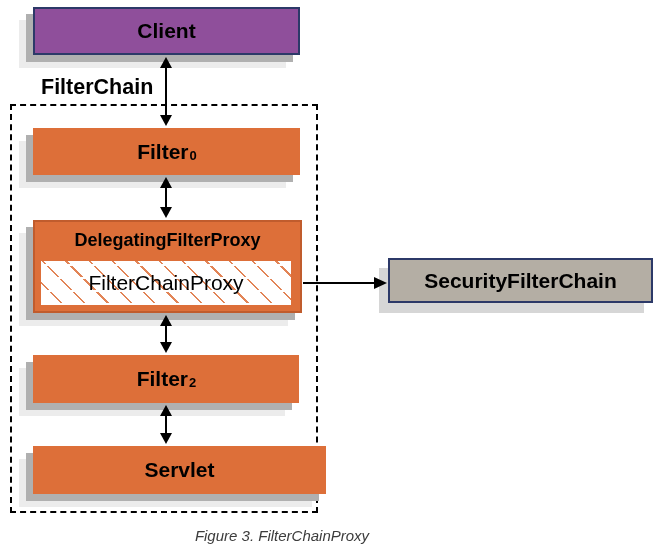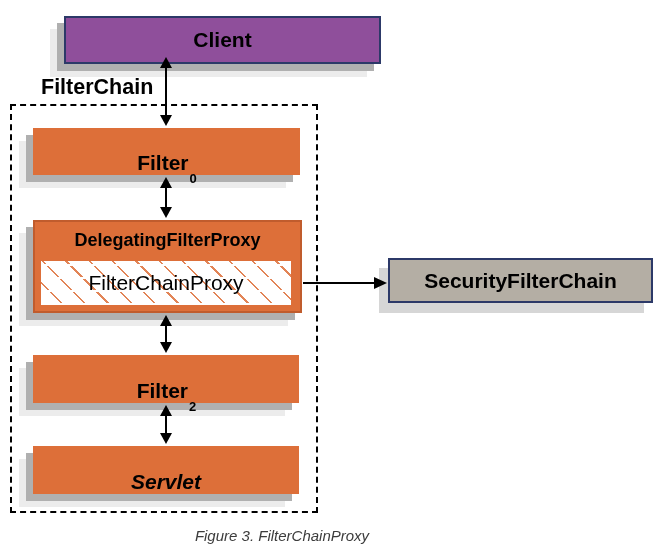--- a/index.html
+++ b/index.html
@@ -19,21 +19,21 @@
   .canvas{
     position:relative;width:664px;height:552px;background:#ffffff;overflow:hidden;
   }
   .box{
     position:absolute;display:flex;align-items:center;justify-content:center;
     font-weight:bold;font-size:21px;color:var(--text);
     box-shadow:-7px 7px 0 var(--shadow), -14px 13px 0 var(--shadow-light);
   }
   .box sub{font-size:13px;line-height:0;position:relative;top:4px;left:1px;font-weight:bold;}
   .purple-box{background:var(--purple);border:2px solid var(--navy-border);}
-  .orange-box{background:var(--accent-orange);border:none;align-items:flex-end;}
+  .orange-box{background:var(--accent-orange);border:none;}
   .dfp-box{
     background:var(--accent-orange);border:2px solid var(--orange-border);
     display:block;
   }
   .dfp-title{
     height:36px;display:flex;align-items:center;justify-content:center;
     font-weight:bold;font-size:18px;color:var(--text);
   }
   .hatch-box{
     position:absolute;left:4px;right:7px;top:37px;bottom:4px;
@@ -66,21 +66,21 @@
     pointer-events:none;z-index:10;
   }
   .arrow-layer line{stroke:#000;stroke-width:2;}
   .arrow-layer polygon{fill:#000;}
 </style>
 </head>
 <body>
 
 <div class="canvas">
 
-  <div class="box purple-box" style="left:33px;top:16px;width:317px;height:48px;margin-left:31px;">
+  <div class="box purple-box" style="left:33px;top:7px;width:267px;height:48px;">
     <span>Client</span>
   </div>
 
   <div class="group-label">FilterChain</div>
 
   <div class="dashed-container"></div>
 
   <div class="box orange-box" style="left:33px;top:128px;width:267px;height:47px;">
     <span>Filter</span>
       <sub>0</sub>
@@ -95,21 +95,21 @@
 
   <div class="box gray-box" style="left:388px;top:258px;width:265px;height:45px;">
     <span>SecurityFilterChain</span>
   </div>
 
   <div class="box orange-box" style="left:33px;top:355px;width:266px;height:48px;">
     <span>Filter</span>
       <sub>2</sub>
   </div>
 
-  <div class="box orange-box" style="left:33px;top:446px;width:266px;height:48px;font-style:italic;">
+  <div class="box orange-box" style="left:33px;top:446px;width:293px;height:48px;">
     <span>Servlet</span>
   </div>
 
   <div class="caption">Figure 3. FilterChainProxy</div>
 
   <svg class="arrow-layer" width="664" height="552" viewBox="0 0 664 552">
 
     <g>
       <line x1="166" y1="66" x2="166" y2="118"></line>
       <polygon points="166,57 160,68 172,68"></polygon>

